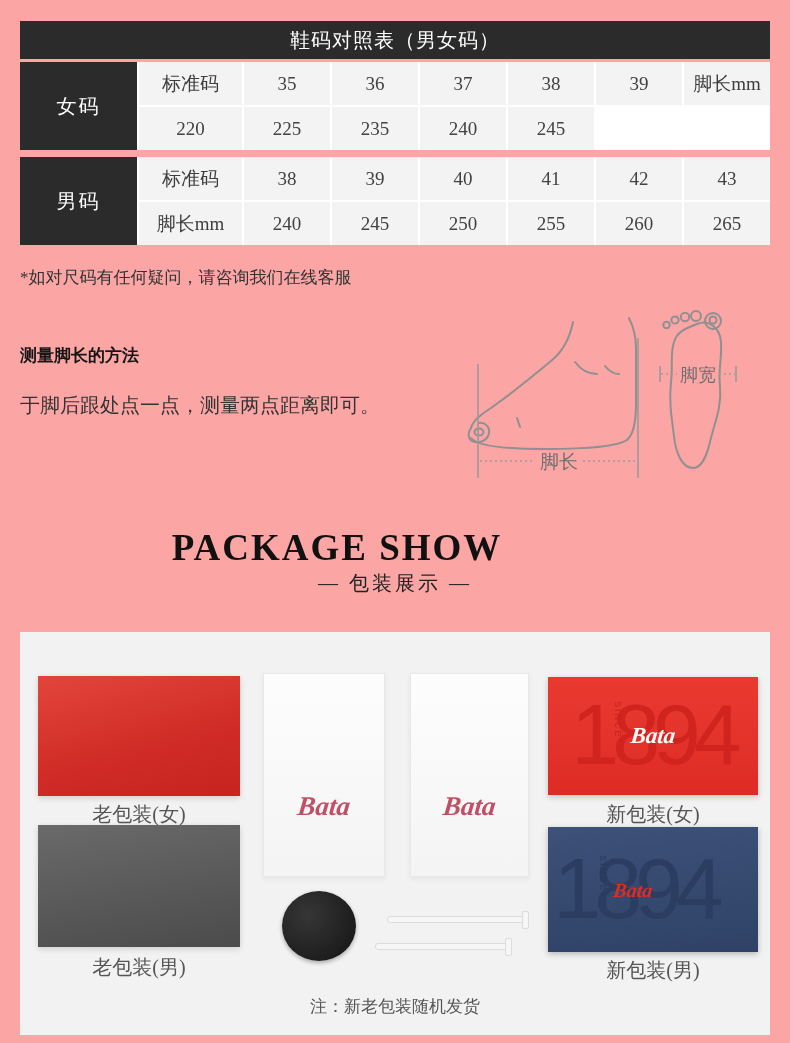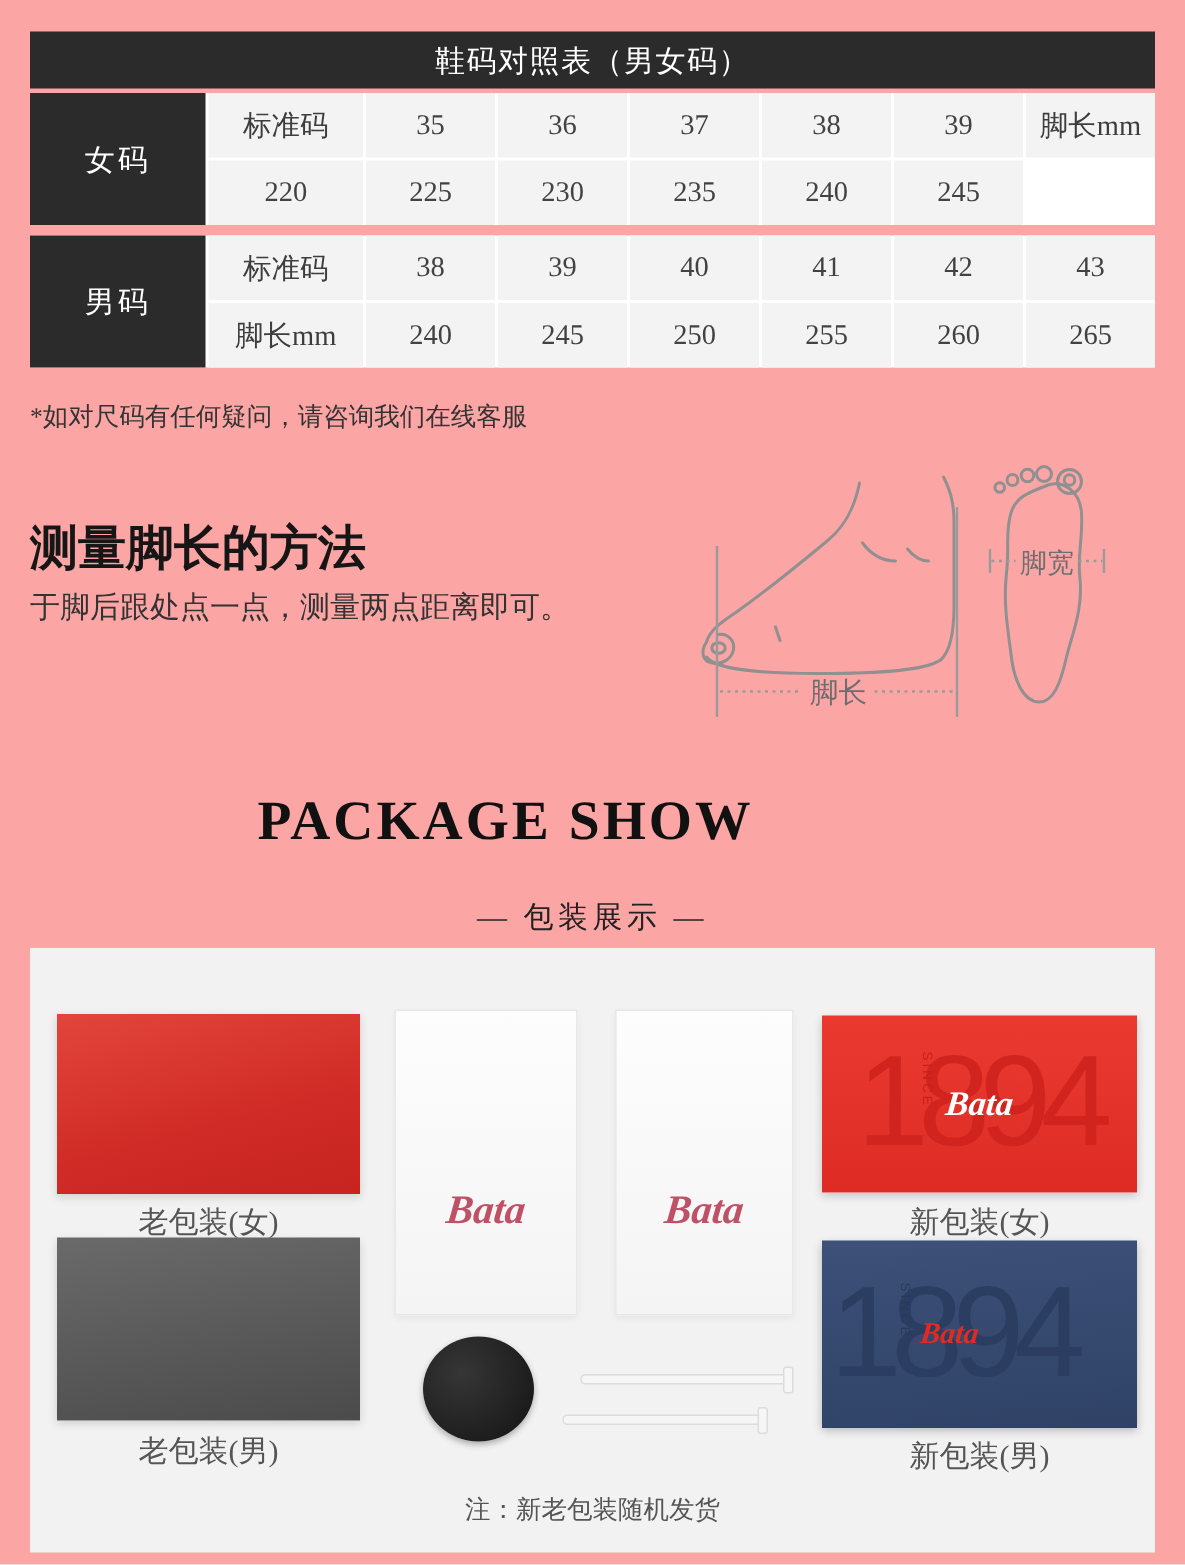--- a/index.html
+++ b/index.html
@@ -14,29 +14,29 @@
   .tbl-group.women{top:62px;}
   .tbl-group.men{top:157px;}
   .gcell{background:#f3f3f3;height:43px;display:flex;align-items:center;justify-content:center;
         font-size:19px;color:#424242;}
   .glabel{grid-row:1/3;grid-column:1;height:auto;background:#2b2b2b;color:#ffffff;font-size:20px;letter-spacing:2px;}
   .attr{font-size:19px;color:#3d3d3d;}
 
   .size-note{position:absolute;left:20px;top:266px;font-size:17px;color:#333;}
 
   
-  .measure-heading{position:absolute;left:20px;top:344px;font-size:32px;font-weight:bold;color:#161616;}
+  .measure-heading{position:absolute;left:20px;top:344px;font-size:17px;font-weight:bold;color:#161616;}
   .measure-body{position:absolute;left:20px;top:390px;font-size:20px;line-height:30px;color:#333;}
   .foot-svg{position:absolute;left:455px;top:308px;}
 
   
   .pkg-heading{position:absolute;left:16px;top:526px;width:642px;text-align:center;
         font-family:"Liberation Serif",serif;font-size:37px;font-weight:bold;letter-spacing:2px;color:#111;}
   .pkg-subheading{position:absolute;left:0;top:570px;width:790px;text-align:center;
-        font-size:20px;letter-spacing:3px;color:#222;margin-top:28px;}
+        font-size:20px;letter-spacing:3px;color:#222;}
 
   .panel{position:absolute;left:20px;top:632px;width:750px;height:403px;background:#f2f2f2;}
   .panel *{position:absolute;}
 
   .box-old-f{left:18px;top:44px;width:202px;height:120px;
         background:linear-gradient(165deg,#e2453c,#d02b26 60%,#c7241f);box-shadow:0 2px 6px rgba(0,0,0,.15);}
   .box-old-m{left:18px;top:193px;width:202px;height:122px;
         background:linear-gradient(170deg,#6a6a6a,#4b4b4b);box-shadow:0 2px 6px rgba(0,0,0,.15);}
 
   .bag{top:41px;width:120px;height:202px;background:linear-gradient(180deg,#fdfdfd,#f4f4f4);
@@ -91,21 +91,20 @@
     <div class="gcell glabel">女码</div>
     <div class="gcell attr">标准码</div>
     <div class="gcell">35</div>
     <div class="gcell">36</div>
     <div class="gcell">37</div>
     <div class="gcell">38</div>
     <div class="gcell">39</div>
     <div class="gcell attr">脚长mm</div>
     <div class="gcell">220</div>
     <div class="gcell">225</div>
-    <div class="gcell">230</div>
     <div class="gcell">235</div>
     <div class="gcell">240</div>
     <div class="gcell">245</div>
   </div>
 
   <div class="tbl-group men">
     <div class="gcell glabel">男码</div>
     <div class="gcell attr">标准码</div>
     <div class="gcell">38</div>
     <div class="gcell">39</div>

